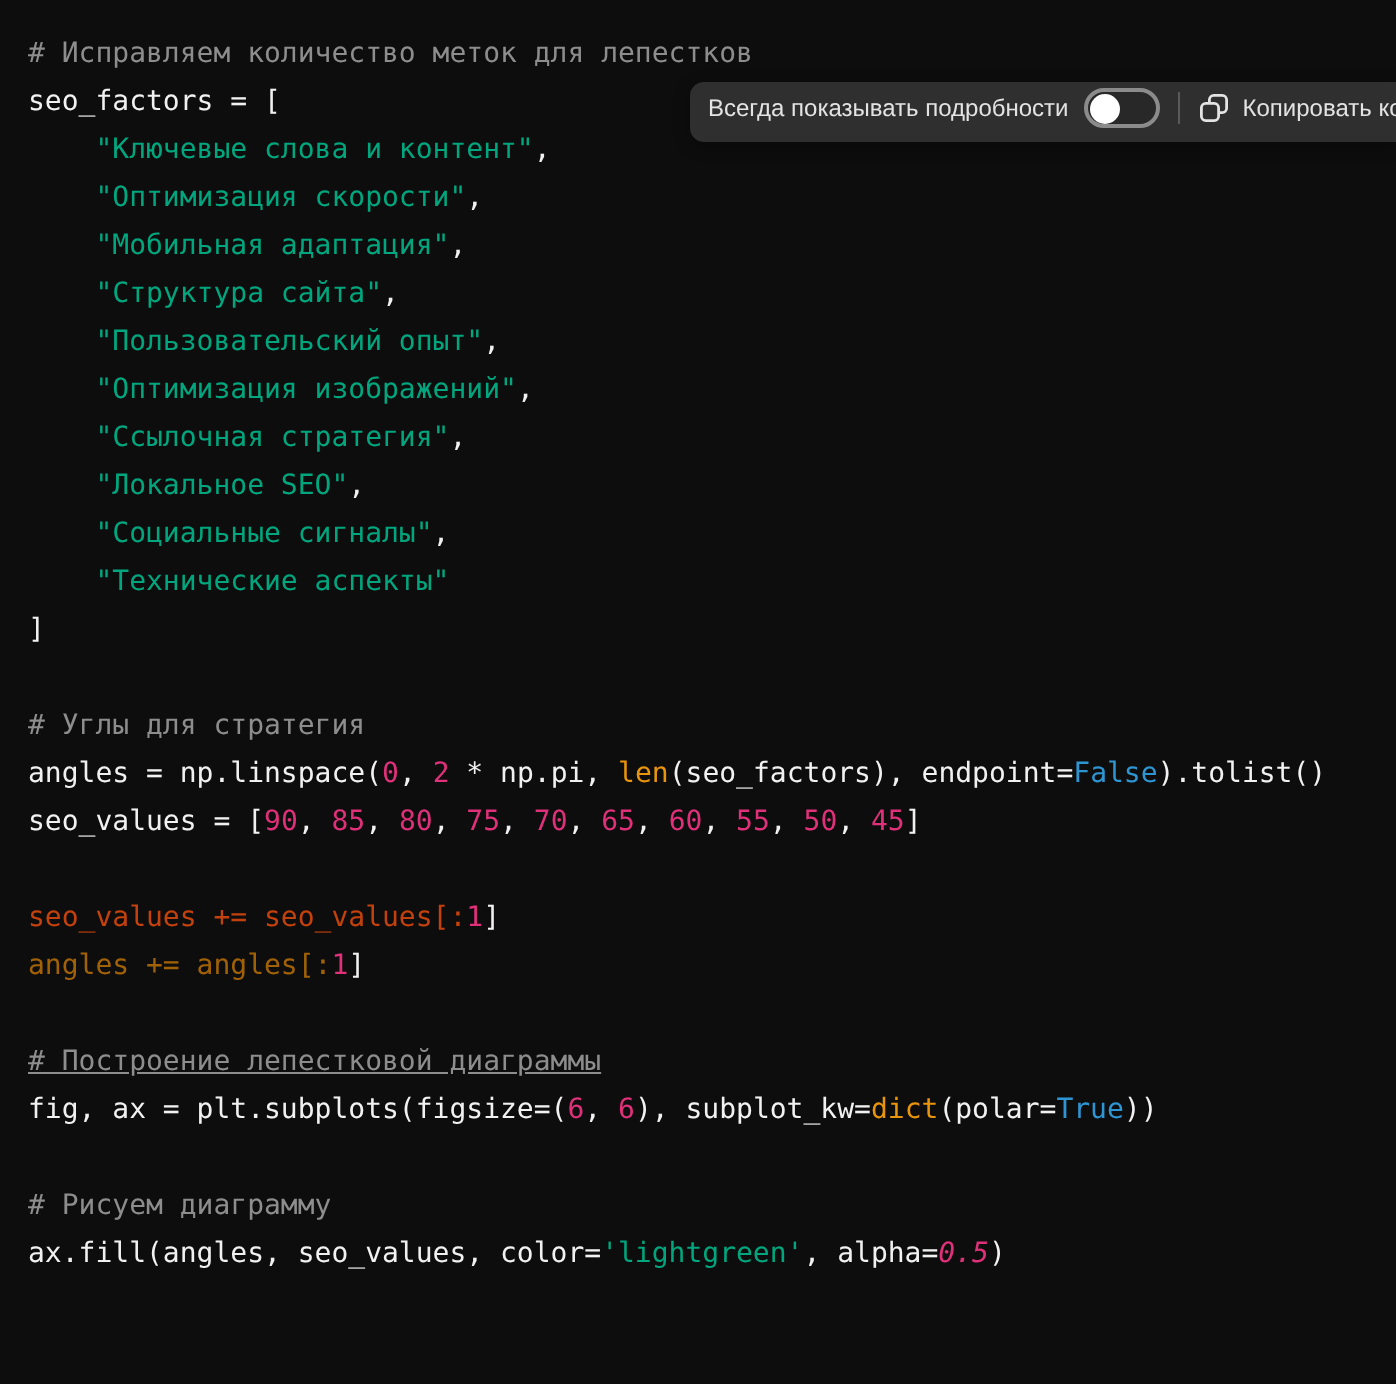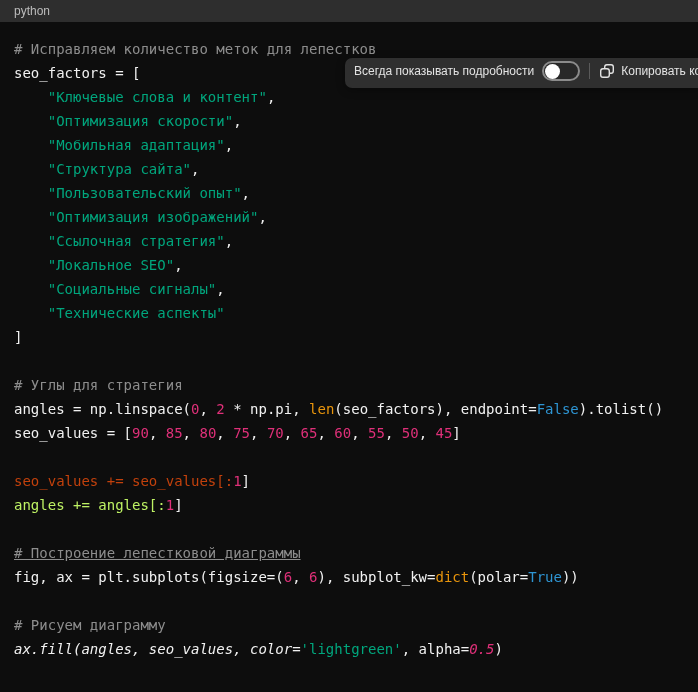--- a/index.html
+++ b/index.html
@@ -34,21 +34,21 @@
   }
   .code-line {
     height: 24px;
     line-height: 24px;
     white-space: pre;
   }
 
   
   .toolbar {
     position: absolute;
-    top: 58px;
+    top: 41px;
     left: 345px;
     right: 0;
     height: 30px;
     background: #2f2f2f;
     border-radius: 7px 0 0 7px;
     display: flex;
     align-items: center;
     padding: 0 4px 4px 9px;
     box-shadow: 0 2px 8px rgba(0,0,0,0.35);
     z-index: 5;
@@ -98,23 +98,20 @@
     cursor: pointer;
     padding: 0;
   }
   .copy-icon { display: block; flex: none; }
 </style>
 </head>
 <body>
 
 <div class="code-window">
 
-  <div class="code-header">
-    <span class="lang-label">python</span>
-  </div>
 
   <div class="code-area" id="code-area">
       <div class="code-line"><span style="color: rgb(141, 141, 141);"># Исправляем количество меток для лепестков</span></div>
       <div class="code-line"><span style="color: rgb(241, 241, 241);">seo_factors = [</span></div>
       <div class="code-line"><span style="color: rgb(241, 241, 241);">    </span><span style="color: rgb(0, 166, 125);">"Ключевые слова и контент"</span><span style="color: rgb(241, 241, 241);">,</span></div>
       <div class="code-line"><span style="color: rgb(241, 241, 241);">    </span><span style="color: rgb(0, 166, 125);">"Оптимизация скорости"</span><span style="color: rgb(241, 241, 241);">,</span></div>
       <div class="code-line"><span style="color: rgb(241, 241, 241);">    </span><span style="color: rgb(0, 166, 125);">"Мобильная адаптация"</span><span style="color: rgb(241, 241, 241);">,</span></div>
       <div class="code-line"><span style="color: rgb(241, 241, 241);">    </span><span style="color: rgb(0, 166, 125);">"Структура сайта"</span><span style="color: rgb(241, 241, 241);">,</span></div>
       <div class="code-line"><span style="color: rgb(241, 241, 241);">    </span><span style="color: rgb(0, 166, 125);">"Пользовательский опыт"</span><span style="color: rgb(241, 241, 241);">,</span></div>
       <div class="code-line"><span style="color: rgb(241, 241, 241);">    </span><span style="color: rgb(0, 166, 125);">"Оптимизация изображений"</span><span style="color: rgb(241, 241, 241);">,</span></div>
@@ -122,27 +119,27 @@
       <div class="code-line"><span style="color: rgb(241, 241, 241);">    </span><span style="color: rgb(0, 166, 125);">"Локальное SEO"</span><span style="color: rgb(241, 241, 241);">,</span></div>
       <div class="code-line"><span style="color: rgb(241, 241, 241);">    </span><span style="color: rgb(0, 166, 125);">"Социальные сигналы"</span><span style="color: rgb(241, 241, 241);">,</span></div>
       <div class="code-line"><span style="color: rgb(241, 241, 241);">    </span><span style="color: rgb(0, 166, 125);">"Технические аспекты"</span></div>
       <div class="code-line"><span style="color: rgb(241, 241, 241);">]</span></div>
       <div class="code-line"></div>
       <div class="code-line"><span style="color: rgb(141, 141, 141);"># Углы для стратегия</span></div>
       <div class="code-line"><span style="color: rgb(241, 241, 241);">angles = np.linspace(</span><span style="color: rgb(223, 48, 121);">0</span><span style="color: rgb(241, 241, 241);">, </span><span style="color: rgb(223, 48, 121);">2</span><span style="color: rgb(241, 241, 241);"> * np.pi, </span><span style="color: rgb(233, 149, 12);">len</span><span style="color: rgb(241, 241, 241);">(seo_factors), endpoint=</span><span style="color: rgb(46, 149, 211);">False</span><span style="color: rgb(241, 241, 241);">).tolist()</span></div>
       <div class="code-line"><span style="color: rgb(241, 241, 241);">seo_values = [</span><span style="color: rgb(223, 48, 121);">90</span><span style="color: rgb(241, 241, 241);">, </span><span style="color: rgb(223, 48, 121);">85</span><span style="color: rgb(241, 241, 241);">, </span><span style="color: rgb(223, 48, 121);">80</span><span style="color: rgb(241, 241, 241);">, </span><span style="color: rgb(223, 48, 121);">75</span><span style="color: rgb(241, 241, 241);">, </span><span style="color: rgb(223, 48, 121);">70</span><span style="color: rgb(241, 241, 241);">, </span><span style="color: rgb(223, 48, 121);">65</span><span style="color: rgb(241, 241, 241);">, </span><span style="color: rgb(223, 48, 121);">60</span><span style="color: rgb(241, 241, 241);">, </span><span style="color: rgb(223, 48, 121);">55</span><span style="color: rgb(241, 241, 241);">, </span><span style="color: rgb(223, 48, 121);">50</span><span style="color: rgb(241, 241, 241);">, </span><span style="color: rgb(223, 48, 121);">45</span><span style="color: rgb(241, 241, 241);">]</span></div>
       <div class="code-line"></div>
       <div class="code-line"><span style="color: #c2410c;">seo_values += seo_values[:</span><span style="color: rgb(223, 48, 121);">1</span><span style="color: rgb(241, 241, 241);">]</span></div>
-      <div class="code-line"><span style="color: #bef264;">angles += angles[:</span><span style="color: rgb(223, 48, 121);">1</span><span style="color: rgb(241, 241, 241);">]</span></div>
+      <div class="code-line"><span style="color: #a16207;">angles += angles[:</span><span style="color: rgb(223, 48, 121);">1</span><span style="color: rgb(241, 241, 241);">]</span></div>
       <div class="code-line"></div>
       <div class="code-line"><span style="color: rgb(141, 141, 141); text-decoration: underline;"># Построение лепестковой диаграммы</span></div>
       <div class="code-line"><span style="color: rgb(241, 241, 241);">fig, ax = plt.subplots(figsize=(</span><span style="color: rgb(223, 48, 121);">6</span><span style="color: rgb(241, 241, 241);">, </span><span style="color: rgb(223, 48, 121);">6</span><span style="color: rgb(241, 241, 241);">), subplot_kw=</span><span style="color: rgb(233, 149, 12);">dict</span><span style="color: rgb(241, 241, 241);">(polar=</span><span style="color: rgb(46, 149, 211);">True</span><span style="color: rgb(241, 241, 241);">))</span></div>
       <div class="code-line"></div>
       <div class="code-line"><span style="color: rgb(141, 141, 141);"># Рисуем диаграмму</span></div>
-      <div class="code-line"><span style="color: rgb(241, 241, 241); font-style: italic;">ax.fill(angles, seo_values, color=</span><span style="color: rgb(0, 166, 125);">'lightgreen'</span><span style="color: rgb(241, 241, 241);">, alpha=</span><span style="color: rgb(223, 48, 121); font-style: italic;">0.5</span><span style="color: rgb(241, 241, 241);">)</span></div>
+      <div class="code-line"><span style="color: rgb(241, 241, 241);">ax.fill(angles, seo_values, color=</span><span style="color: rgb(0, 166, 125);">'lightgreen'</span><span style="color: rgb(241, 241, 241);">, alpha=</span><span style="color: rgb(223, 48, 121); font-style: italic;">0.5</span><span style="color: rgb(241, 241, 241);">)</span></div>
     </div>
 
   <div class="toolbar">
     <span class="tb-label">Всегда показывать подробности</span>
     <div class="toggle">
       <div class="toggle-knob"></div>
     </div>
     <div class="tb-divider"></div>
     <button class="copy-btn">
       <svg class="copy-icon" width="16" height="16" viewBox="0 0 16 16" fill="none">

